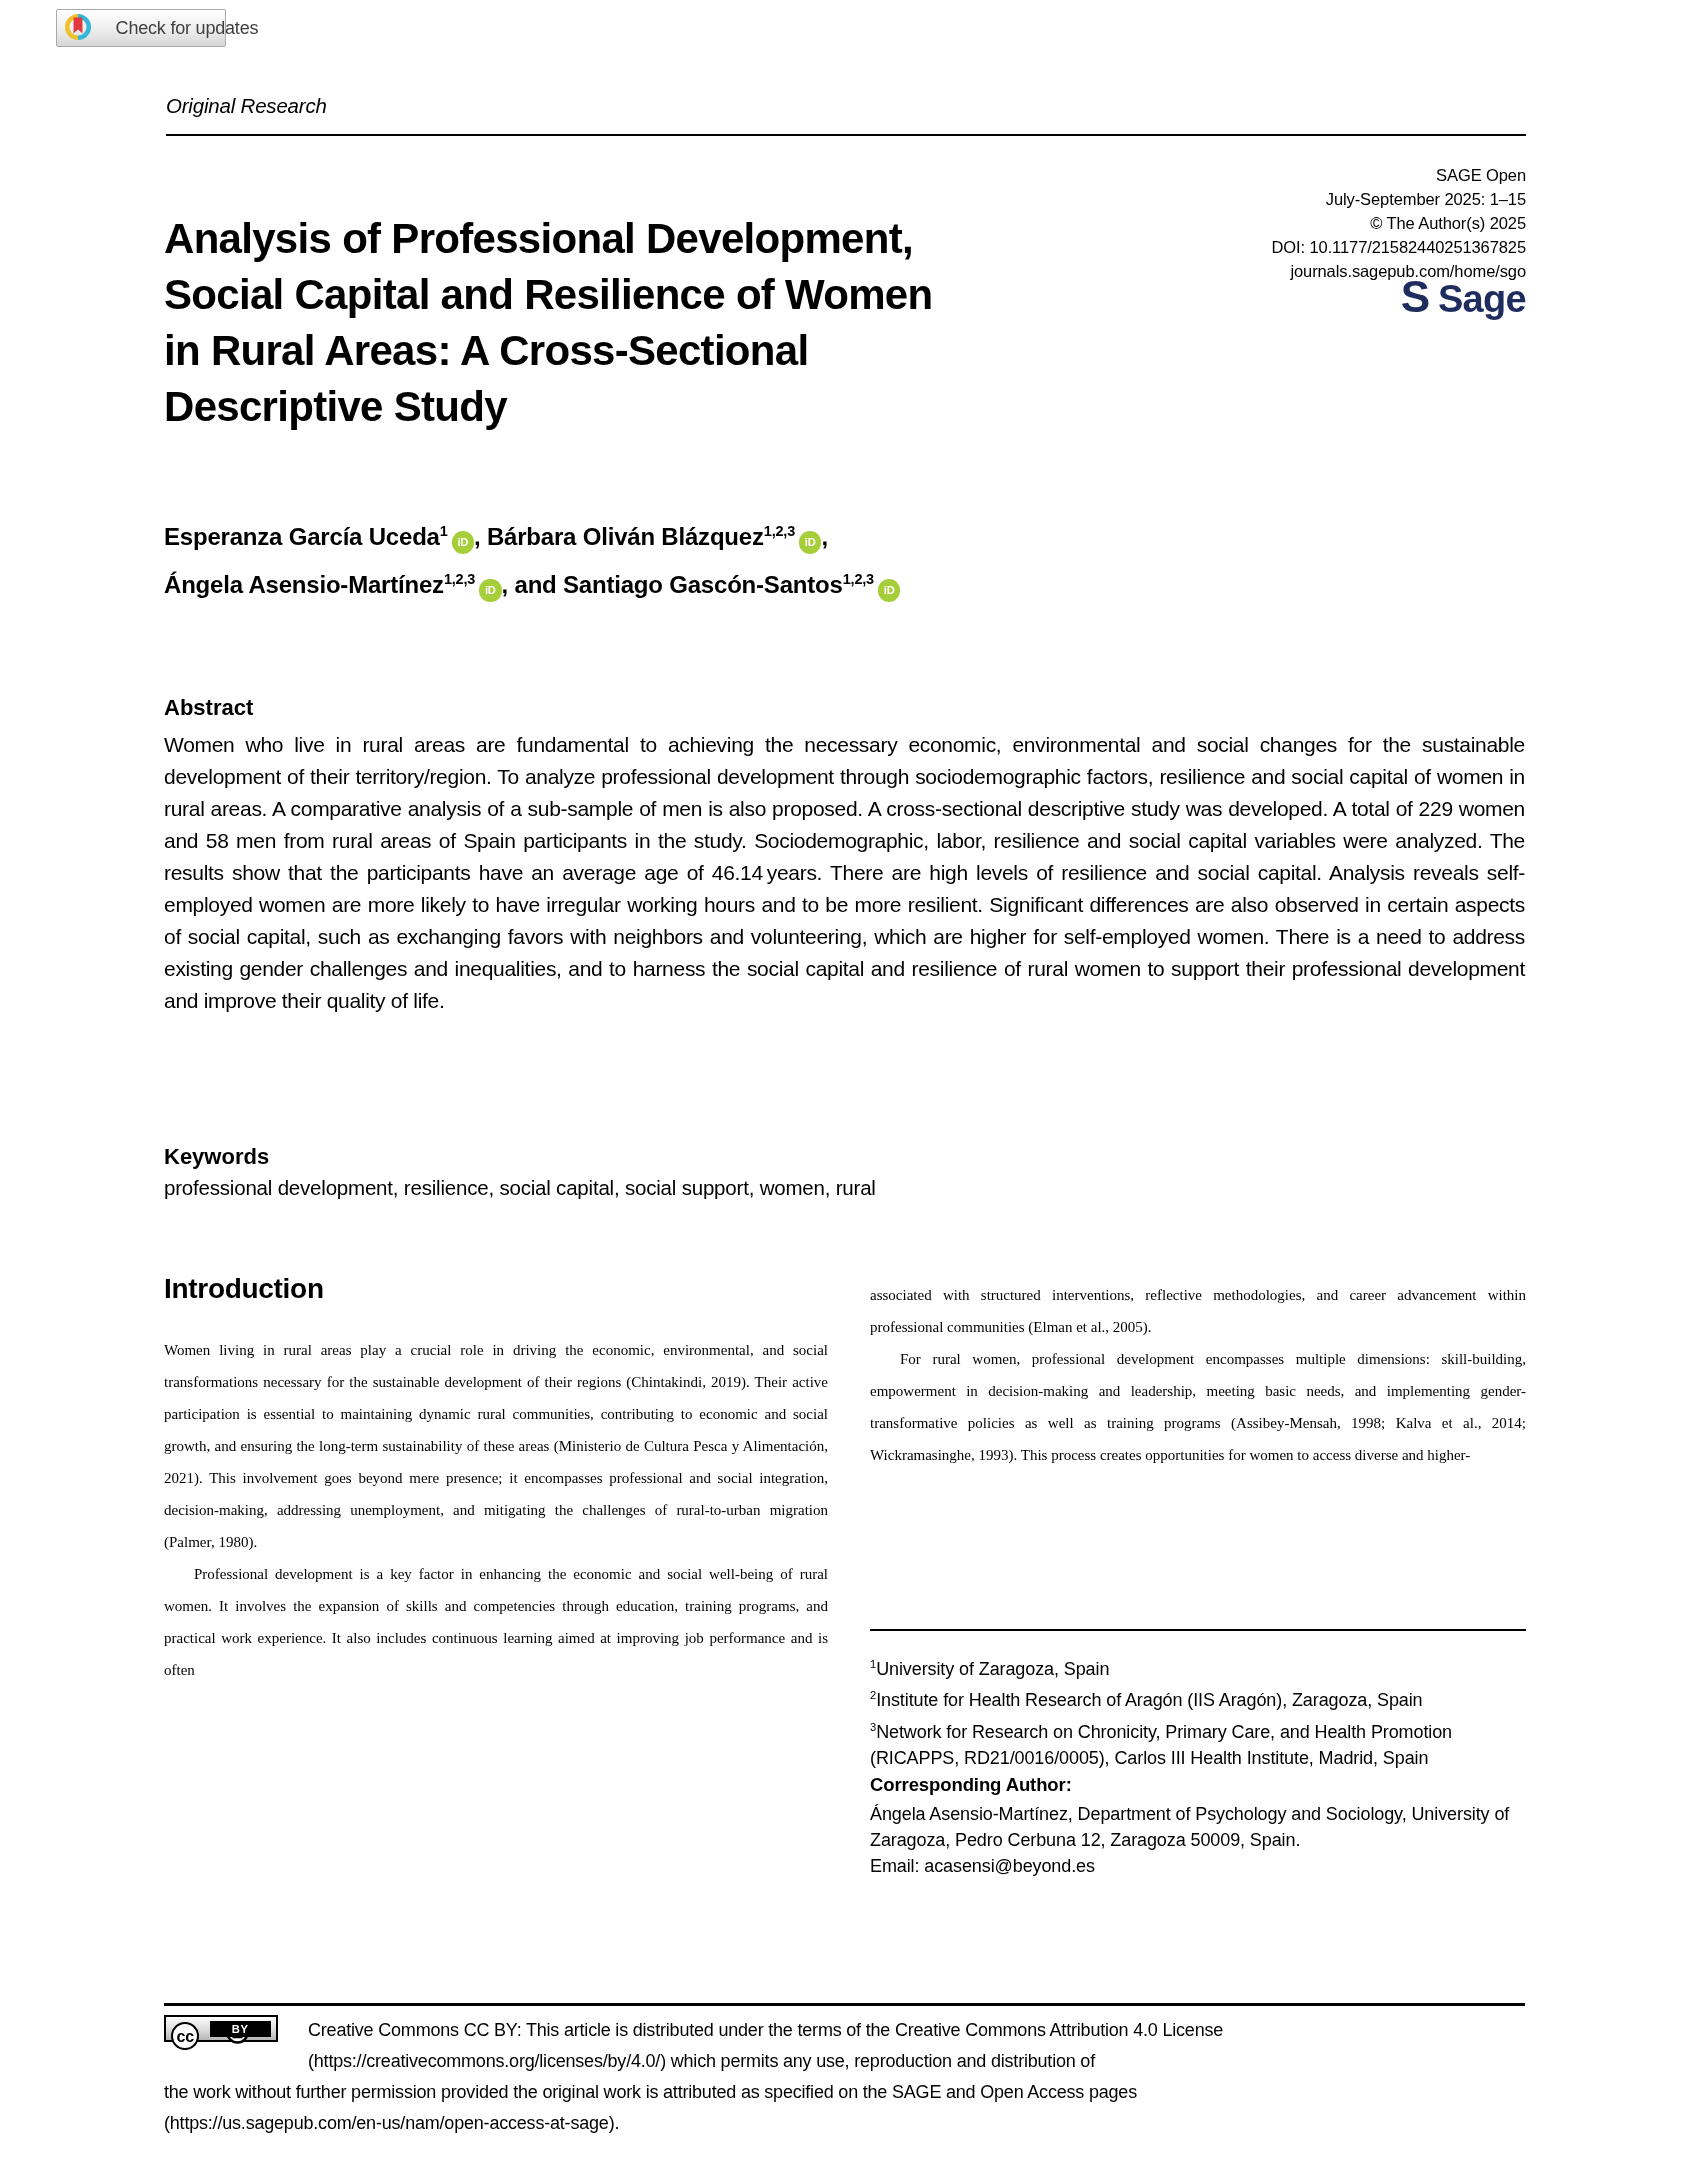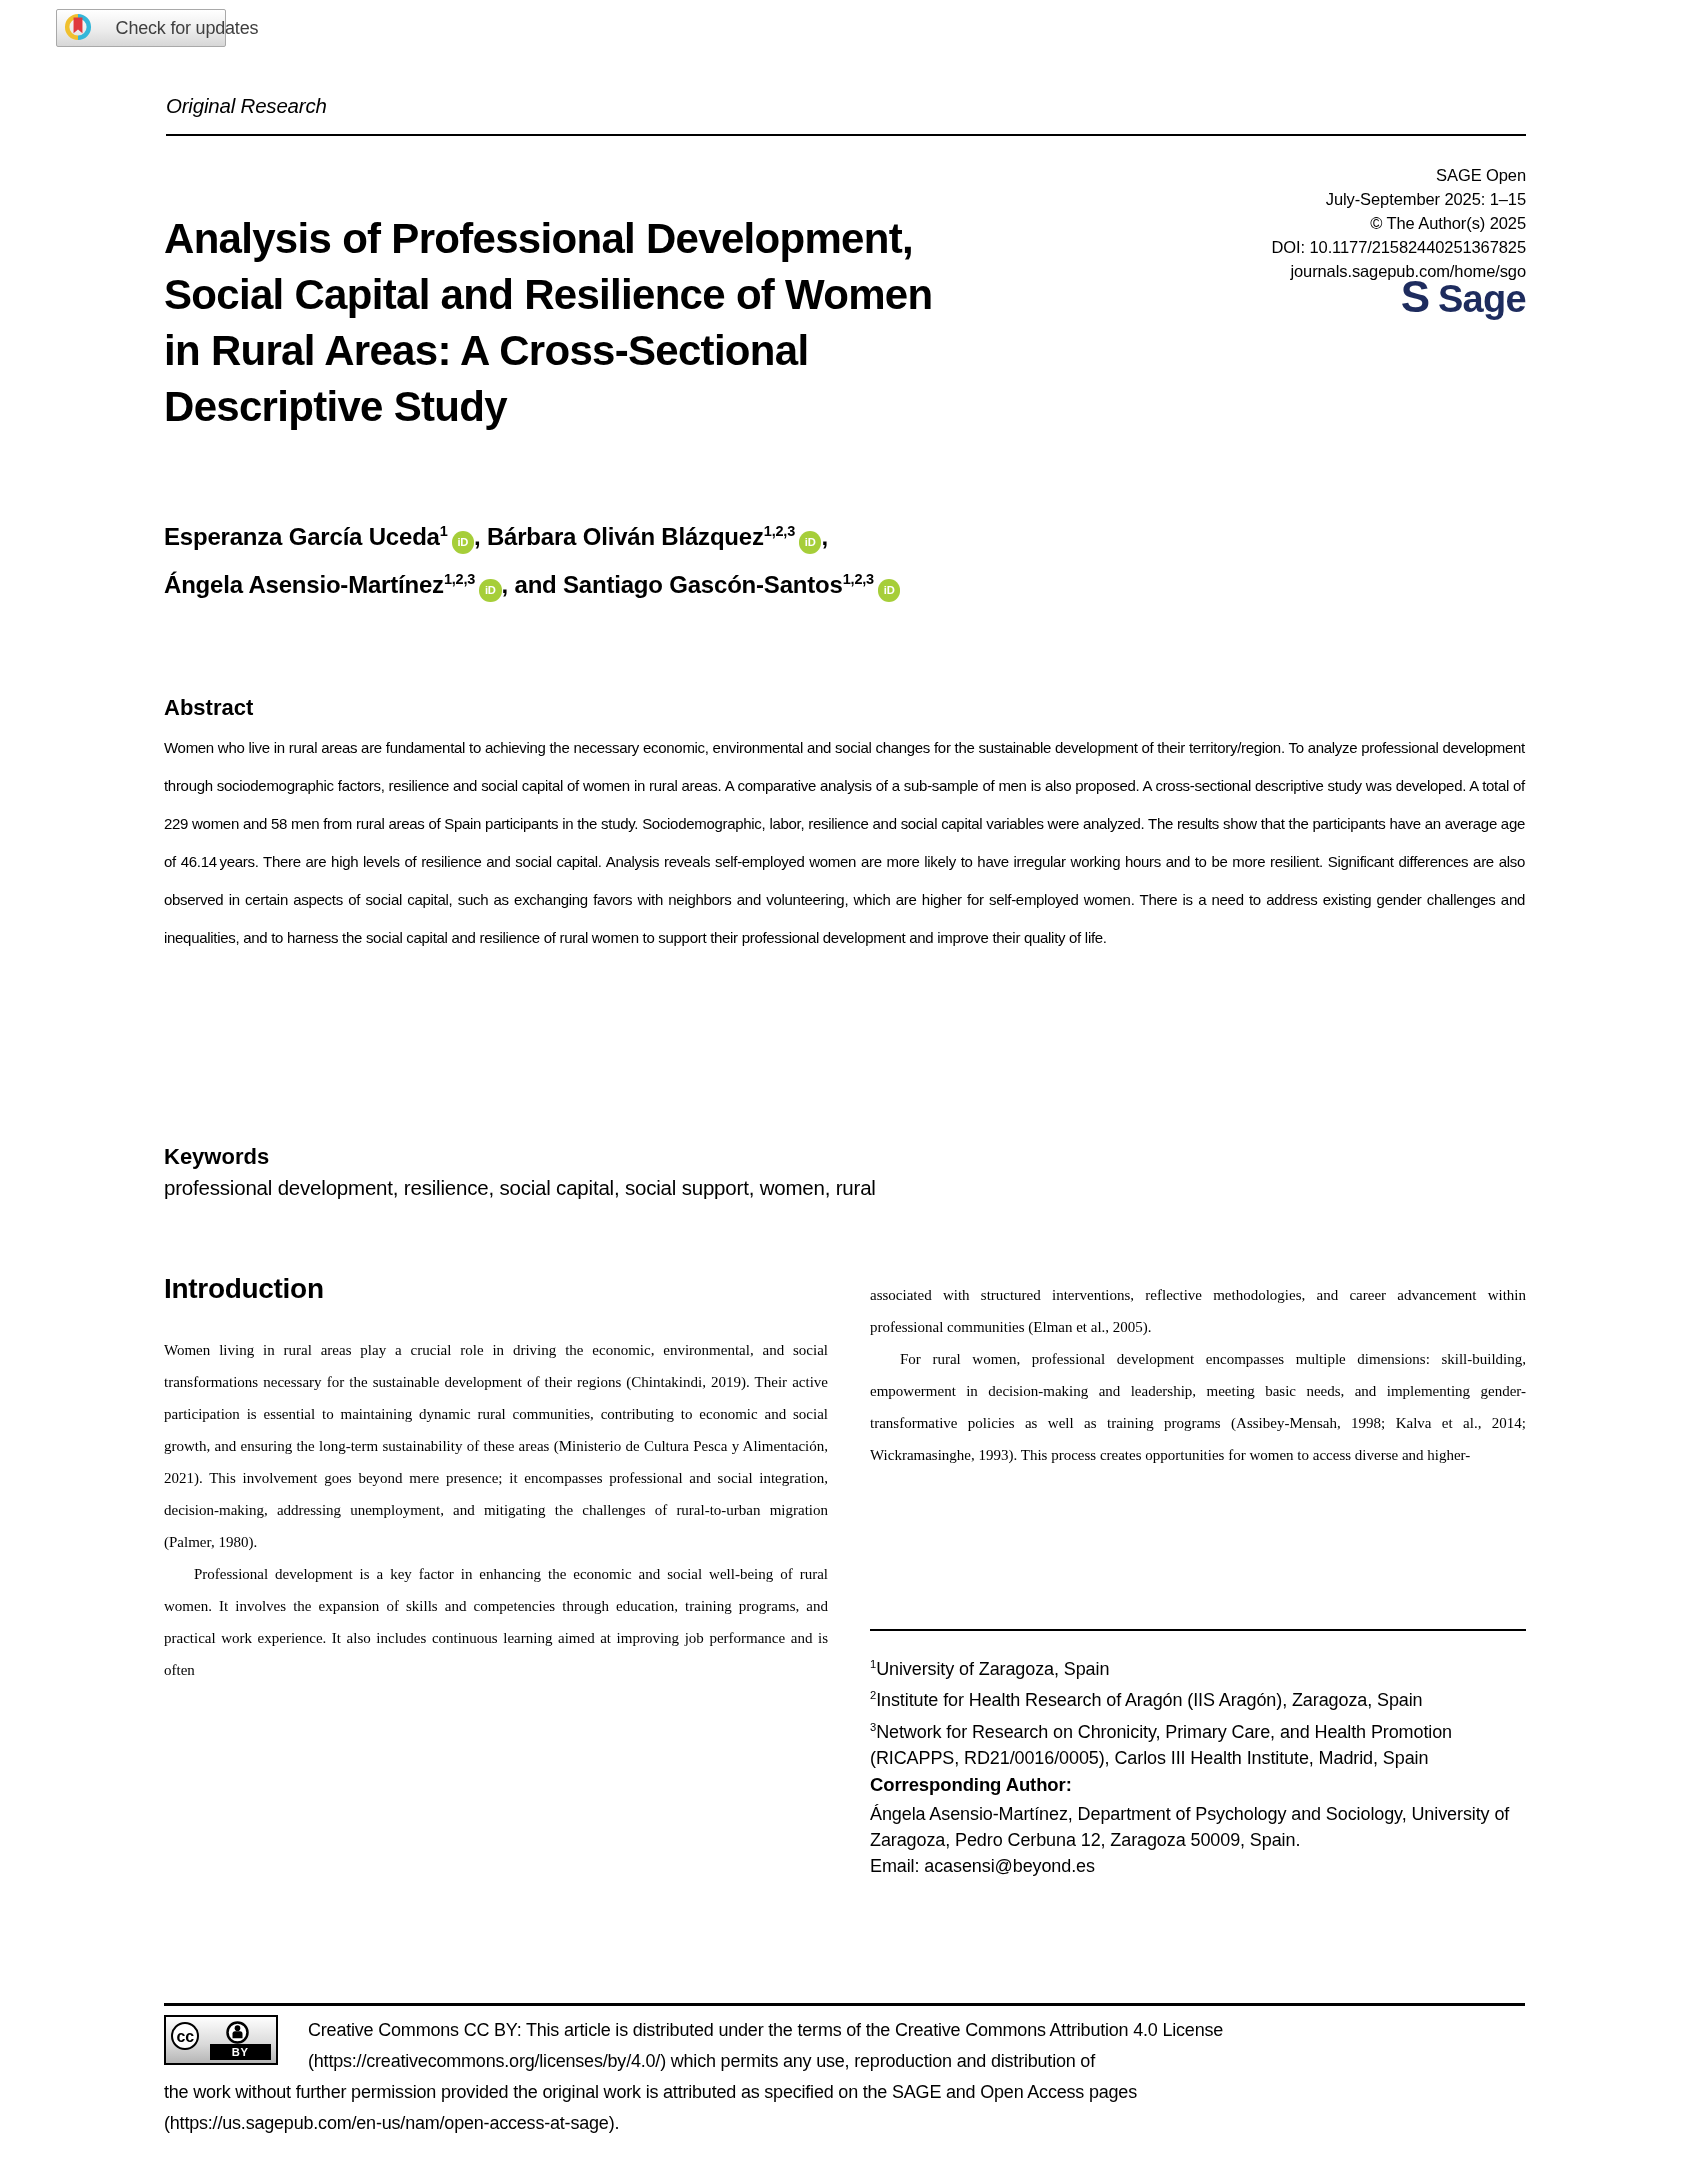--- a/index.html
+++ b/index.html
@@ -50,21 +50,21 @@
   .orcid{
     display:inline-block;width:22.4px;height:22.4px;border-radius:50%;
     background:#a6ce39;color:#fff;font-size:11.2px;font-weight:bold;
     text-align:center;line-height:22.4px;margin-left:4px;vertical-align:-1.3px;
     cursor:pointer;
   }
   
   .abs-heading{position:absolute;left:164px;top:695px;font-size:22px;font-weight:bold;}
   .abs-body{
     position:absolute;left:164px;top:729px;width:1361px;
-    font-size:15px;line-height:38px;text-align:justify;letter-spacing:-0.3px;
+    font-size:21px;line-height:32px;text-align:justify;letter-spacing:-0.3px;
   }
   .kw-heading{position:absolute;left:164px;top:1144px;font-size:22px;font-weight:bold;}
   .kw-text{position:absolute;left:164px;top:1176px;width:1361px;font-size:20.5px;letter-spacing:-0.2px;}
   
   .intro-heading{position:absolute;left:164px;top:1273px;font-size:28px;font-weight:bold;letter-spacing:-0.3px;}
   .col-serif{
     font-family:"Liberation Serif",serif;
     font-size:15px;line-height:32px;text-align:justify;
   }
   .col1{position:absolute;left:164px;top:1334px;width:664px;}
@@ -74,21 +74,21 @@
   
   .footnotes{position:absolute;left:870px;top:1629px;width:656px;}
   .fn-rule{width:100%;height:2px;background:#000;margin-bottom:20px;}
   .affil{font-size:18px;line-height:26.4px;letter-spacing:-0.1px;}
   .affil sup{font-size:11.2px;}
   .corresponding{font-size:18px;line-height:26.4px;letter-spacing:-0.1px;}
   .corr-heading{font-weight:bold;font-size:18.5px;margin-bottom:2.6px;}
   
   .footer-rule{position:absolute;left:164px;top:2003px;width:1361px;height:3.3px;background:#000;}
   .cc-badge{
-    position:absolute;left:164px;top:2015px;width:114px;height:50px;
+    position:absolute;left:164px;top:2015px;width:114px;height:27px;
     border:2px solid #000;box-sizing:border-box;
     background:linear-gradient(180deg,#fefefe 0%,#d9d9d9 60%,#b5b5b5 100%);
     padding-left:16px;
   }
   .cc-circle{
     position:absolute;left:5.3px;top:4.6px;width:28px;height:28px;border-radius:50%;
     border:2.6px solid #000;color:#000;font-size:16px;font-weight:bold;
     text-align:center;line-height:26.4px;background:#fff;box-sizing:border-box;
   }
   .person-circle{position:absolute;right:26.4px;top:2.6px;}

